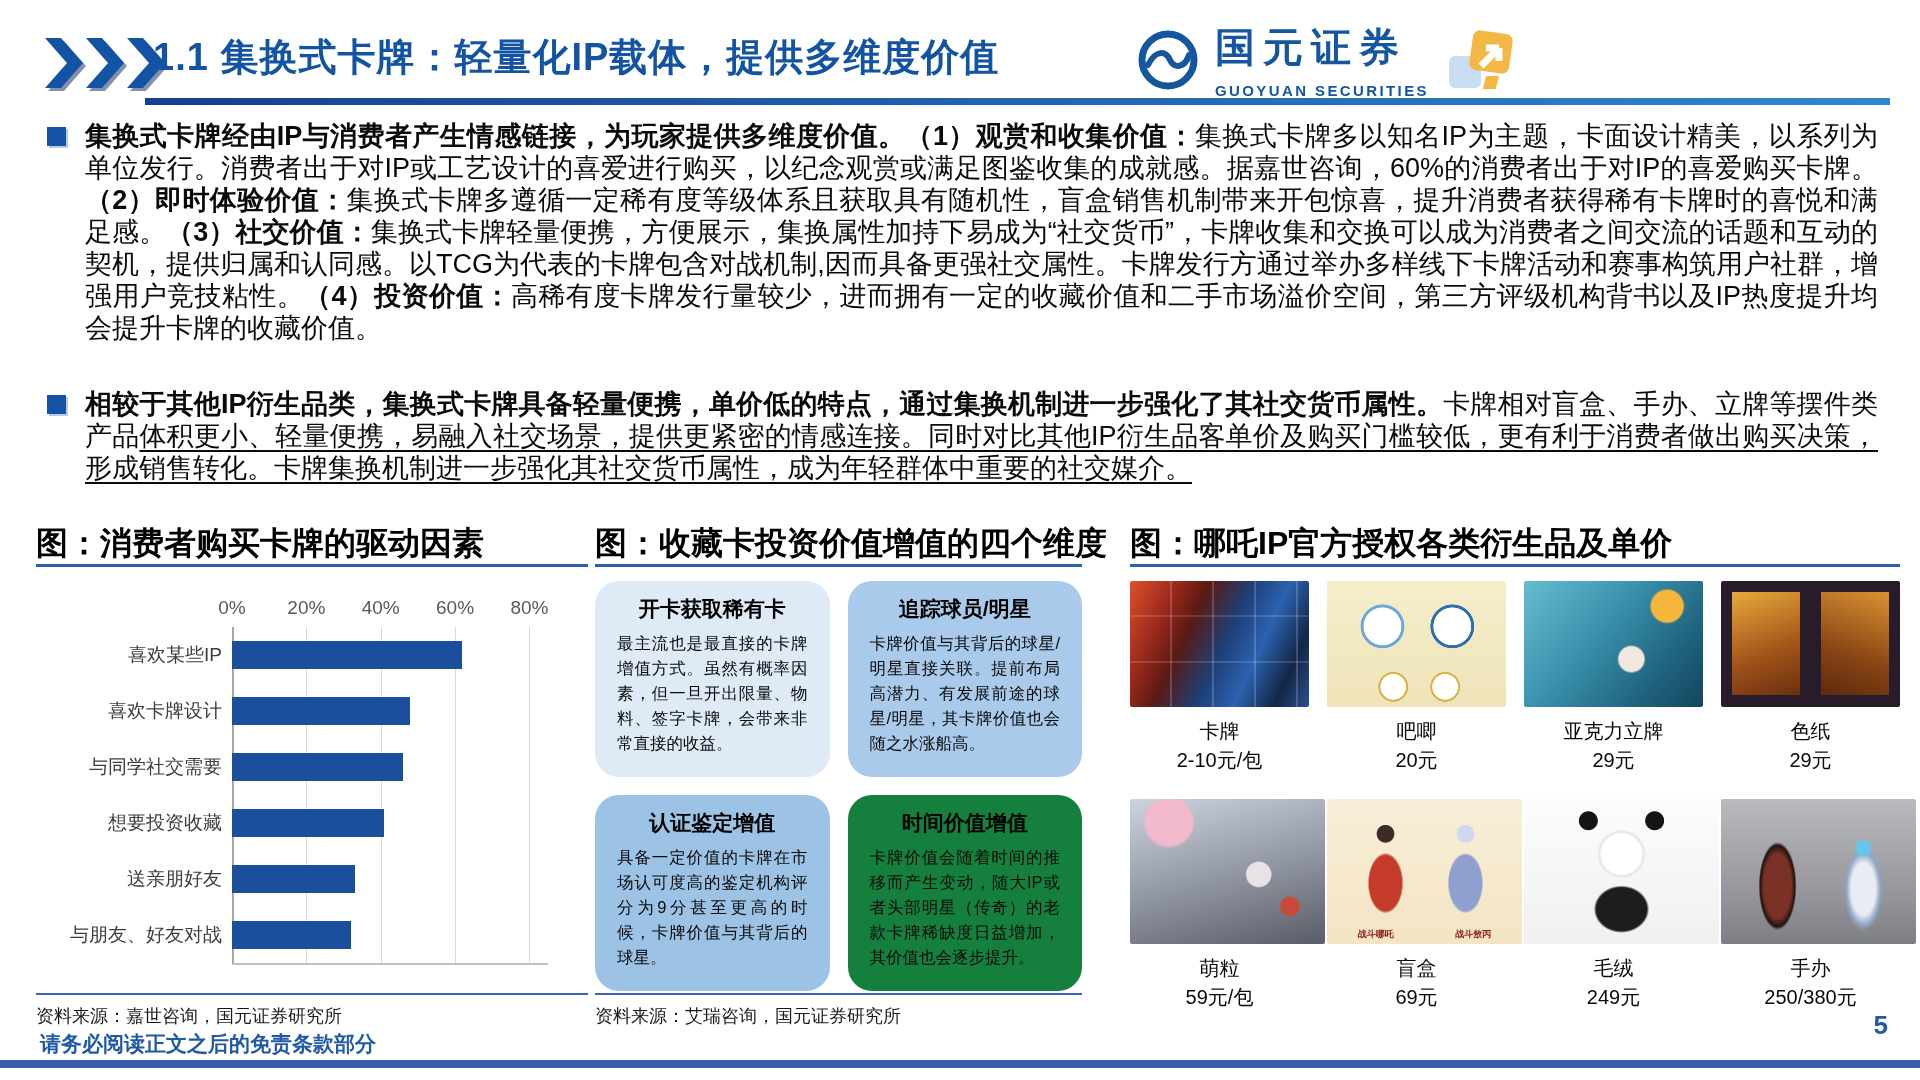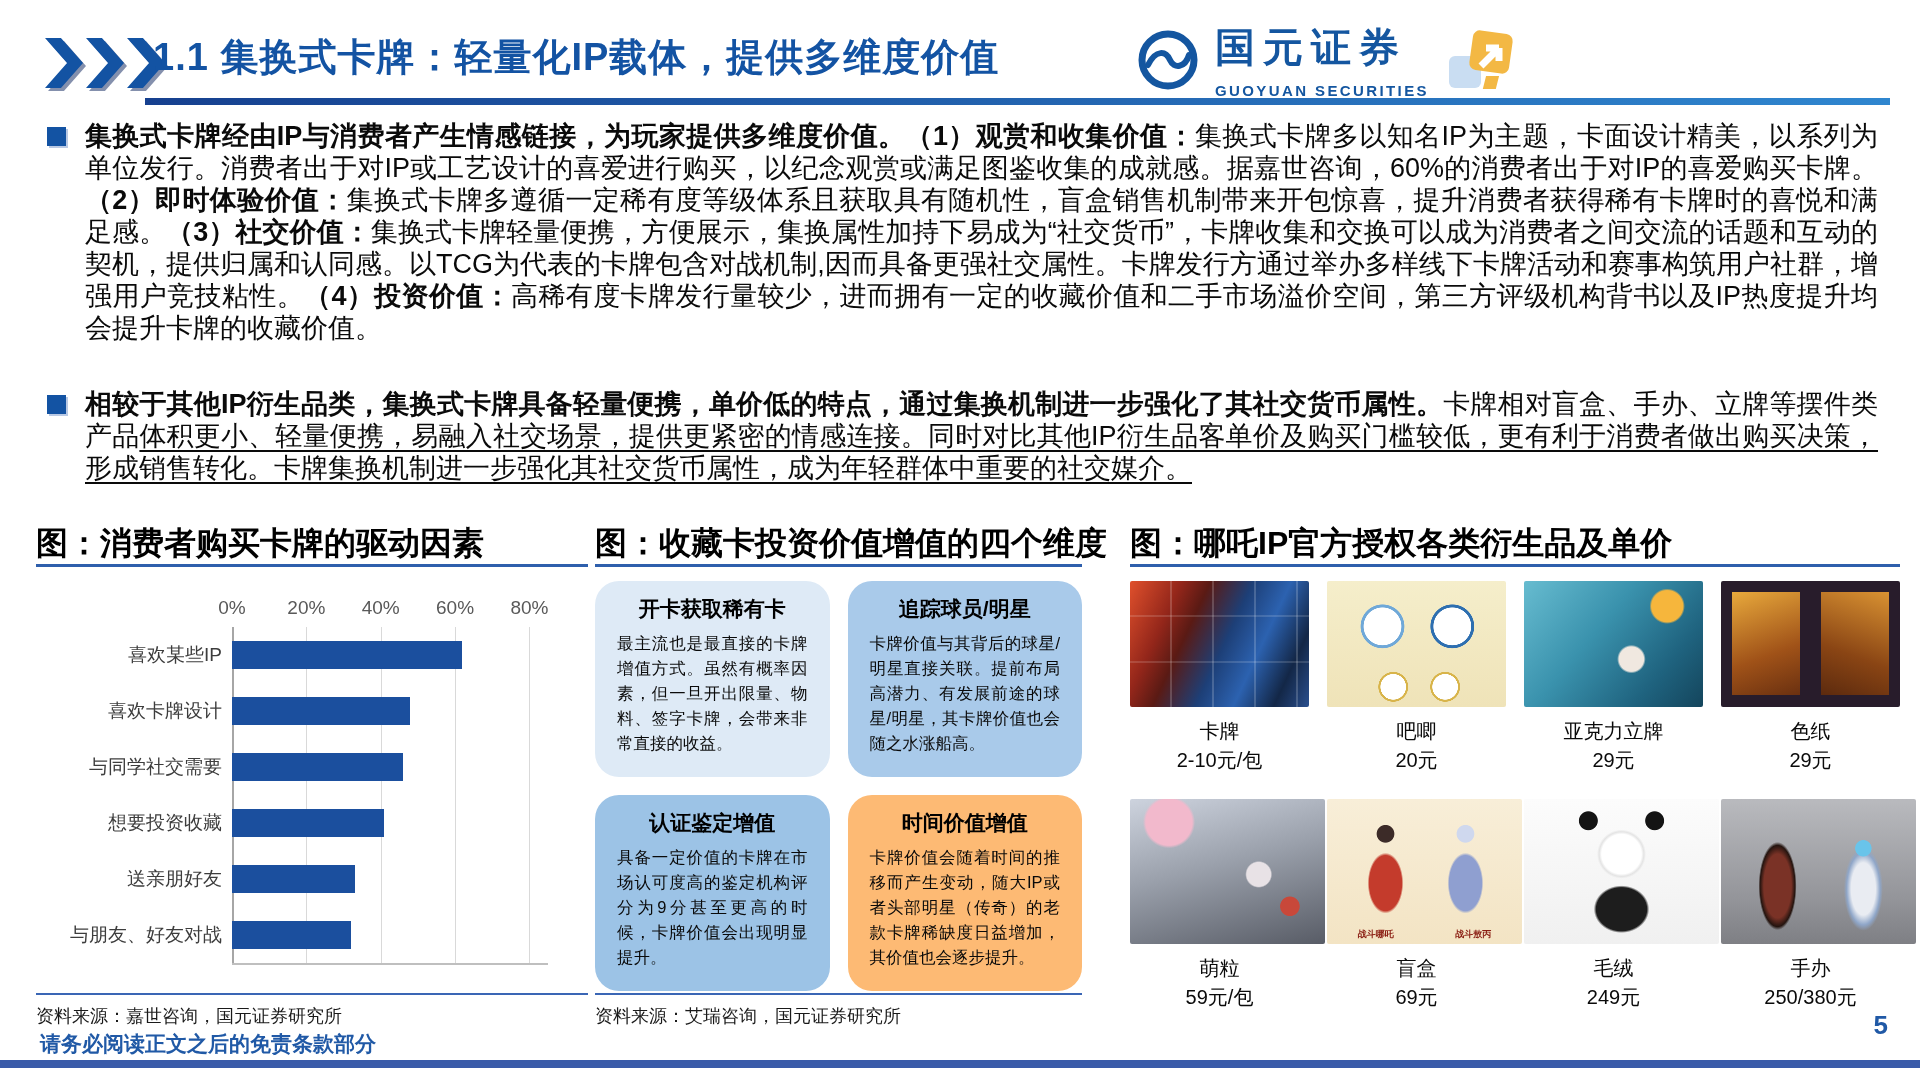--- a/index.html
+++ b/index.html
@@ -55,21 +55,21 @@
   .cbar{position:absolute;left:0;top:0;height:28px;background:#1B4F9E;}
 
   
   .boxes{display:grid;grid-template-columns:1fr 1fr;gap:18px;height:410px;}
   .vbox{border-radius:24px;padding:14px 22px 10px;box-sizing:border-box;}
   .vbox h4{margin:0 0 8px;font-size:21px;font-weight:bold;text-align:center;color:#000;}
   .vbox p{margin:0;font-size:16.5px;line-height:25px;text-align:justify;color:#0a0a0a;}
   .box-0{background:#DEEAF6;}
   .box-1{background:#A9CAEA;}
   .box-2{background:#9CC3E6;}
-  .box-3{background:#fdba74;}
+  .box-3{background:#15803d;}
 
   
   .products{display:grid;grid-template-columns:repeat(4,1fr);column-gap:18px;row-gap:0;}
   .p-img{width:100%;border-radius:2px;position:relative;overflow:hidden;}
   .row1 .p-img{height:126px;}
   .row2 .p-img{height:145px;padding-left:16px;}
   .p-cap{text-align:center;font-size:20px;line-height:29px;color:#0a0a0a;padding:10px 0 24px;}
   .sub-labels{position:absolute;bottom:3px;left:0;right:0;display:flex;justify-content:space-around;
               font-size:9px;color:#8a1d12;font-weight:bold;}
   .p-0{background-image:
@@ -235,21 +235,21 @@
           <div class="vbox box-0">
             <h4>开卡获取稀有卡</h4>
             <p>最主流也是最直接的卡牌增值方式。虽然有概率因素，但一旦开出限量、物料、签字卡牌，会带来非常直接的收益。</p>
           </div>
           <div class="vbox box-1">
             <h4>追踪球员/明星</h4>
             <p>卡牌价值与其背后的球星/明星直接关联。提前布局高潜力、有发展前途的球星/明星，其卡牌价值也会随之水涨船高。</p>
           </div>
           <div class="vbox box-2">
             <h4>认证鉴定增值</h4>
-            <p>具备一定价值的卡牌在市场认可度高的鉴定机构评分为9分甚至更高的时候，卡牌价值会出现明显提升。</p>
+            <p>具备一定价值的卡牌在市场认可度高的鉴定机构评分为9分甚至更高的时候，卡牌价值与其背后的球星。</p>
           </div>
           <div class="vbox box-3">
             <h4>时间价值增值</h4>
             <p>卡牌价值会随着时间的推移而产生变动，随大IP或者头部明星（传奇）的老款卡牌稀缺度日益增加，其价值也会逐步提升。</p>
           </div>
         </div>
     </div>
     <div class="fig-src">资料来源：艾瑞咨询，国元证券研究所</div>
   </div>
 

